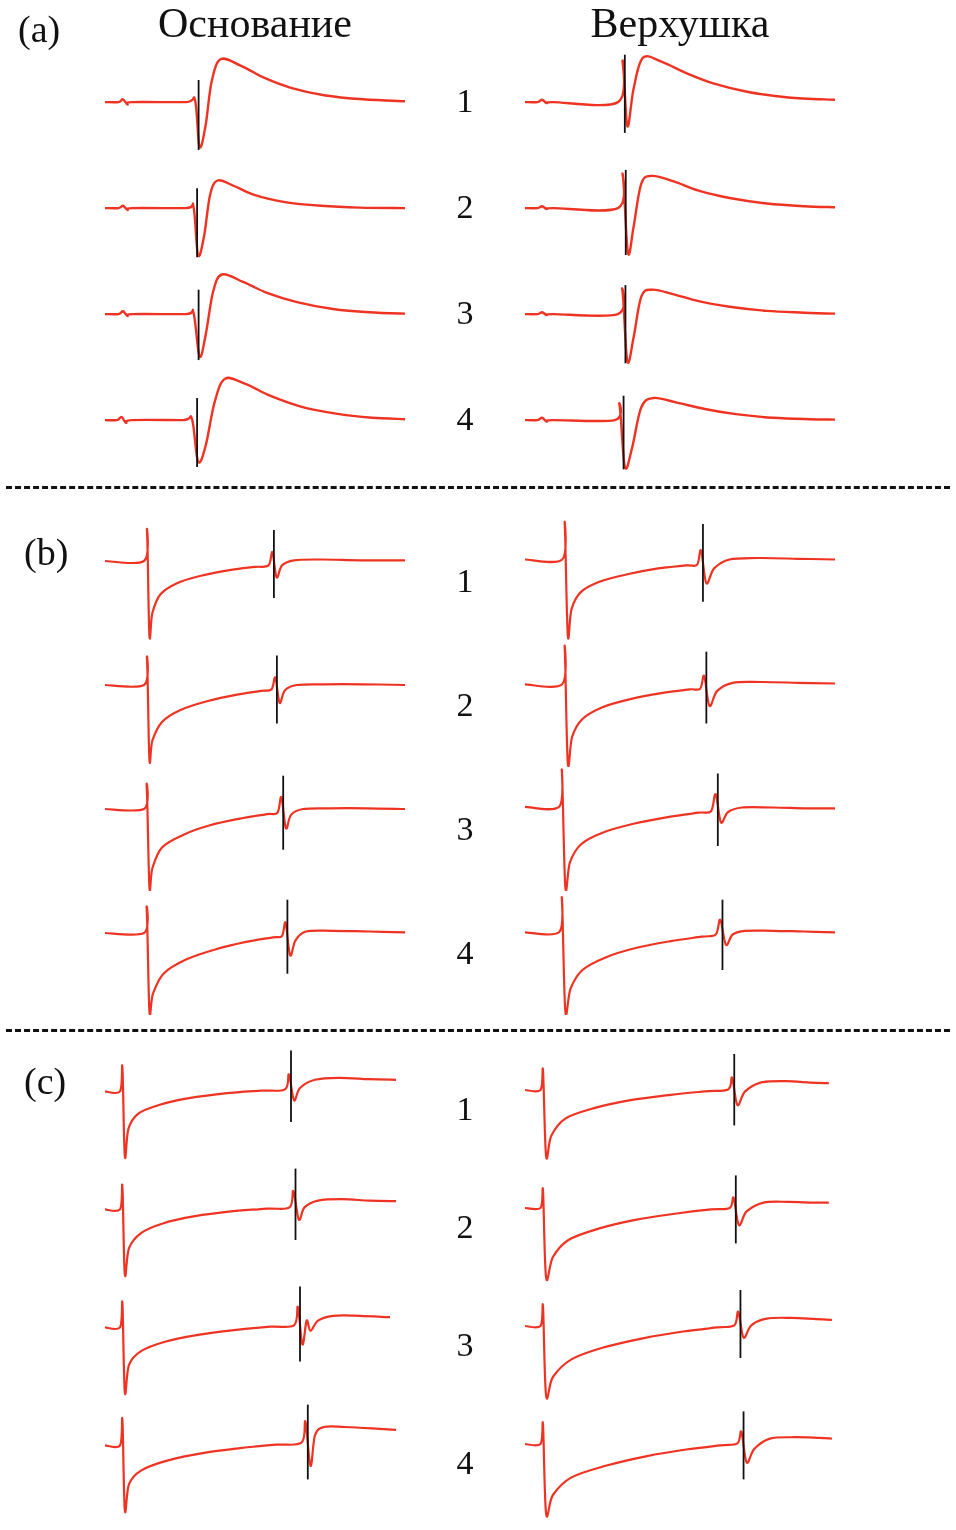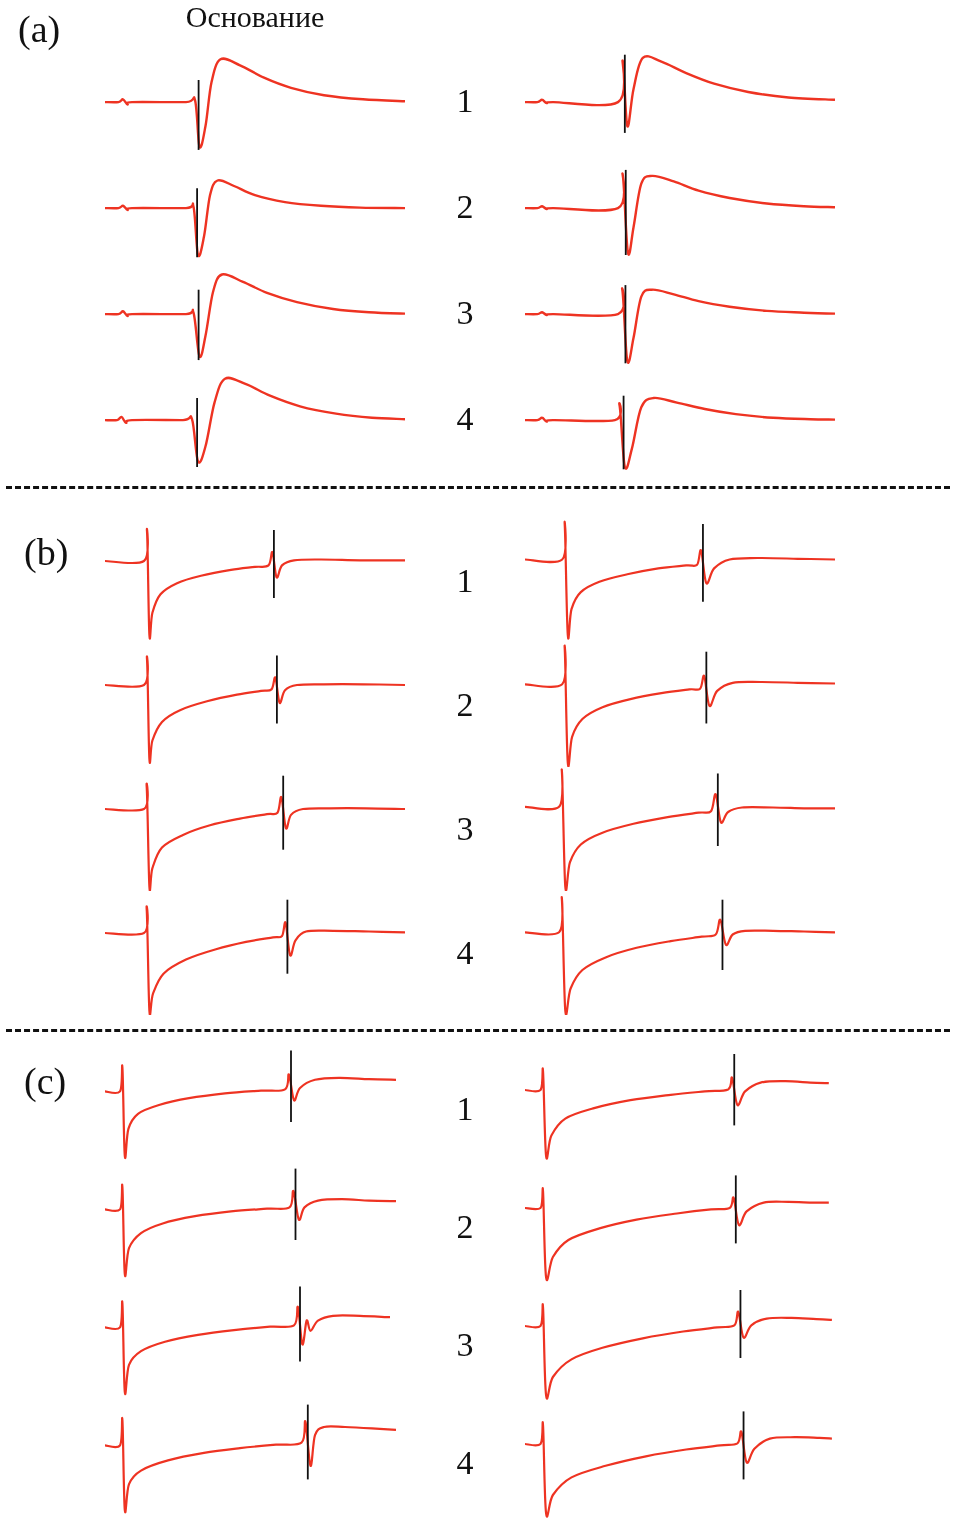--- a/index.html
+++ b/index.html
@@ -16,21 +16,21 @@
     position:absolute;left:18px;top:10px;
     font-size:38px;line-height:1;
   }
   .col-headers{
     display:flex;
     padding-left:105px;
     height:48px;
     align-items:flex-start;
   }
   .col-headers .hdr{
-    font-size:30px;line-height:1.1;text-align:center;
+    font-size:42px;line-height:1.1;text-align:center;
   }
   .hdr-left{width:300px;}
   .hdr-spacer{width:120px;}
   .hdr-right{width:310px;}
   .traces-grid{display:block;}
   .trace-row{
     display:flex;
     align-items:center;
     padding-left:105px;
   }
@@ -50,20 +50,21 @@
 </head>
 <body>
 
 <div class="figure">
 
   <div class="panel">
     <div class="panel-label">(a)</div>
     <div class="col-headers">
       <div class="hdr hdr-left">Основание</div>
       <div class="hdr-spacer"></div>
+      <div class="hdr hdr-right">Верхушка</div>
     </div>
     <div class="traces-grid">
         <div class="trace-row">
           <div style="width: 300px;">
             <svg width="300" height="106" class="trace-box">
               <path d="M0.0,54.1C2.3,54.1 10.5,54.5 13.5,54.1C16.5,53.6 16.5,50.9 18.0,51.3C19.5,51.7 21.0,55.9 22.5,56.4C24.0,56.8 17.3,54.5 27.0,54.1C36.8,53.7 70.5,54.4 81.0,54.1C91.5,53.8 87.8,44.8 90.0,52.2C92.3,59.7 92.8,94.4 94.5,98.7C96.3,103.0 98.5,88.7 100.5,78.0C102.5,67.3 104.0,45.4 106.5,34.3C109.0,23.2 110.8,14.1 115.5,11.3C120.3,8.5 127.8,14.2 135.0,17.3C142.3,20.3 150.5,25.9 159.0,29.7C167.5,33.5 176.0,36.9 186.0,39.8C196.0,42.7 207.0,45.3 219.0,47.2C231.0,49.1 244.5,50.3 258.0,51.3C271.5,52.3 293.0,52.9 300.0,53.2" fill="none" stroke="#ee3322" stroke-width="2.4" stroke-linejoin="round"></path>
               <line x1="93.6" x2="93.6" y1="32" y2="101.92" stroke="#111111" stroke-width="1.8"></line>
             </svg>
           </div>
           <div class="row-number">1</div>

